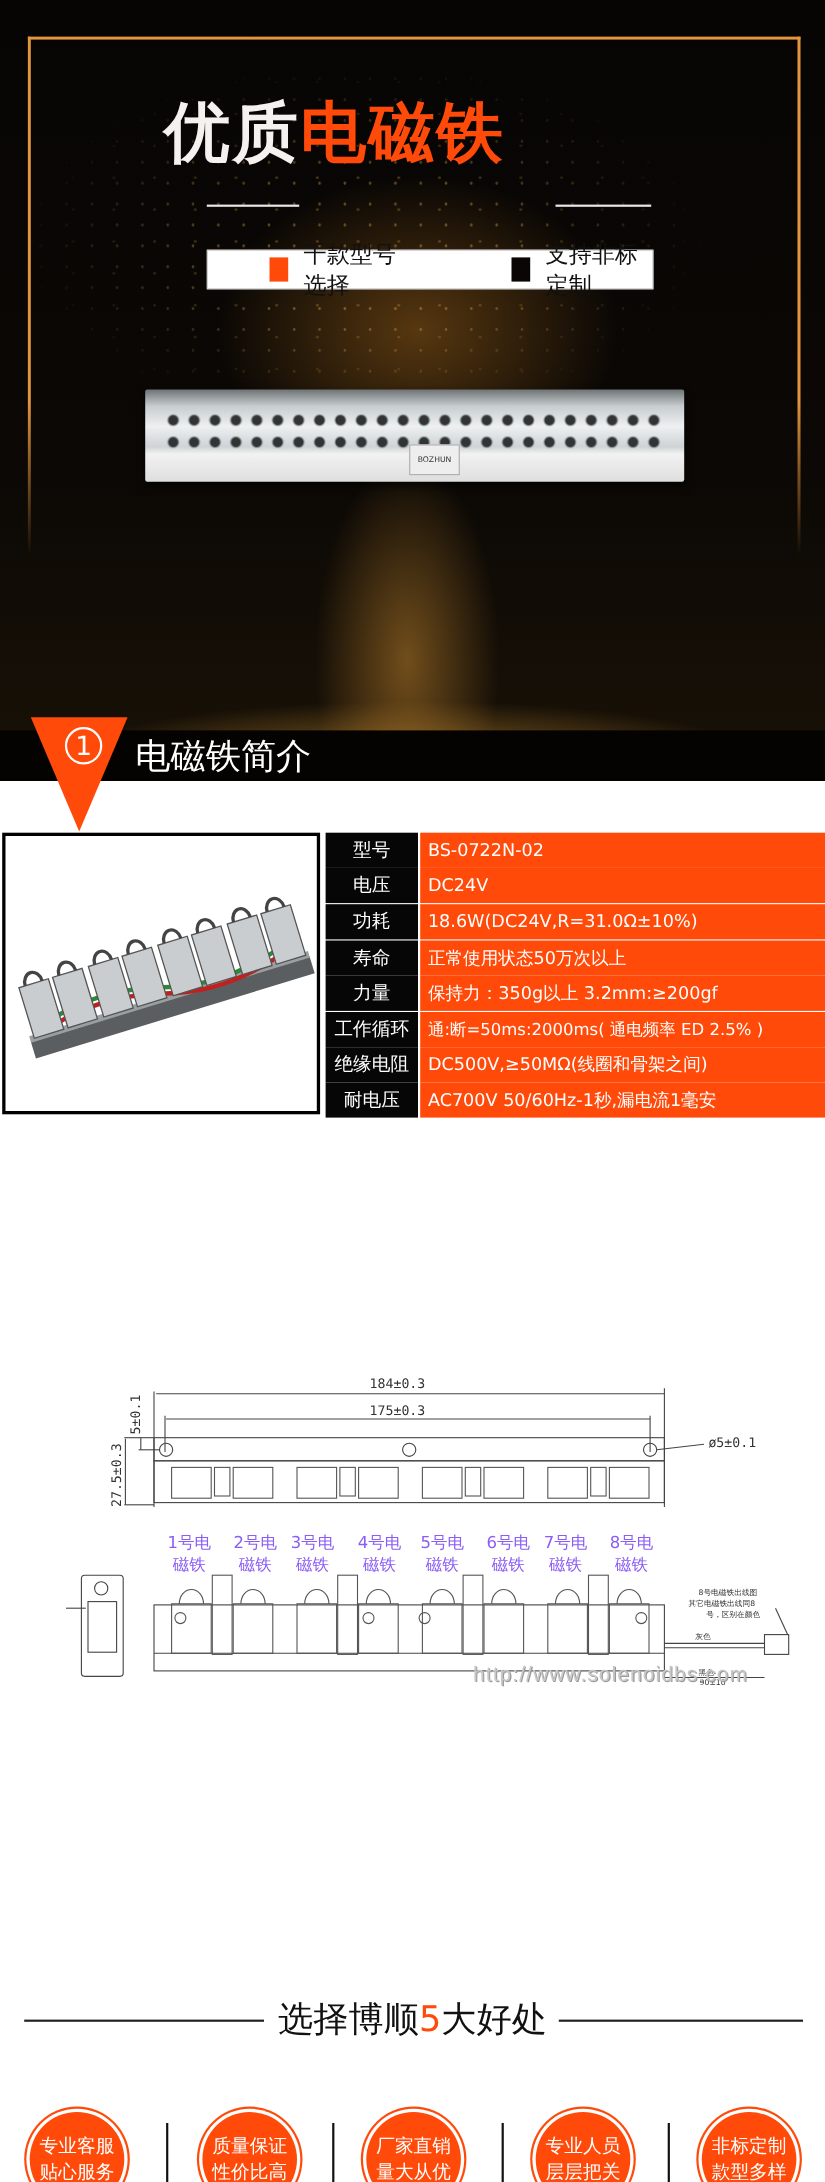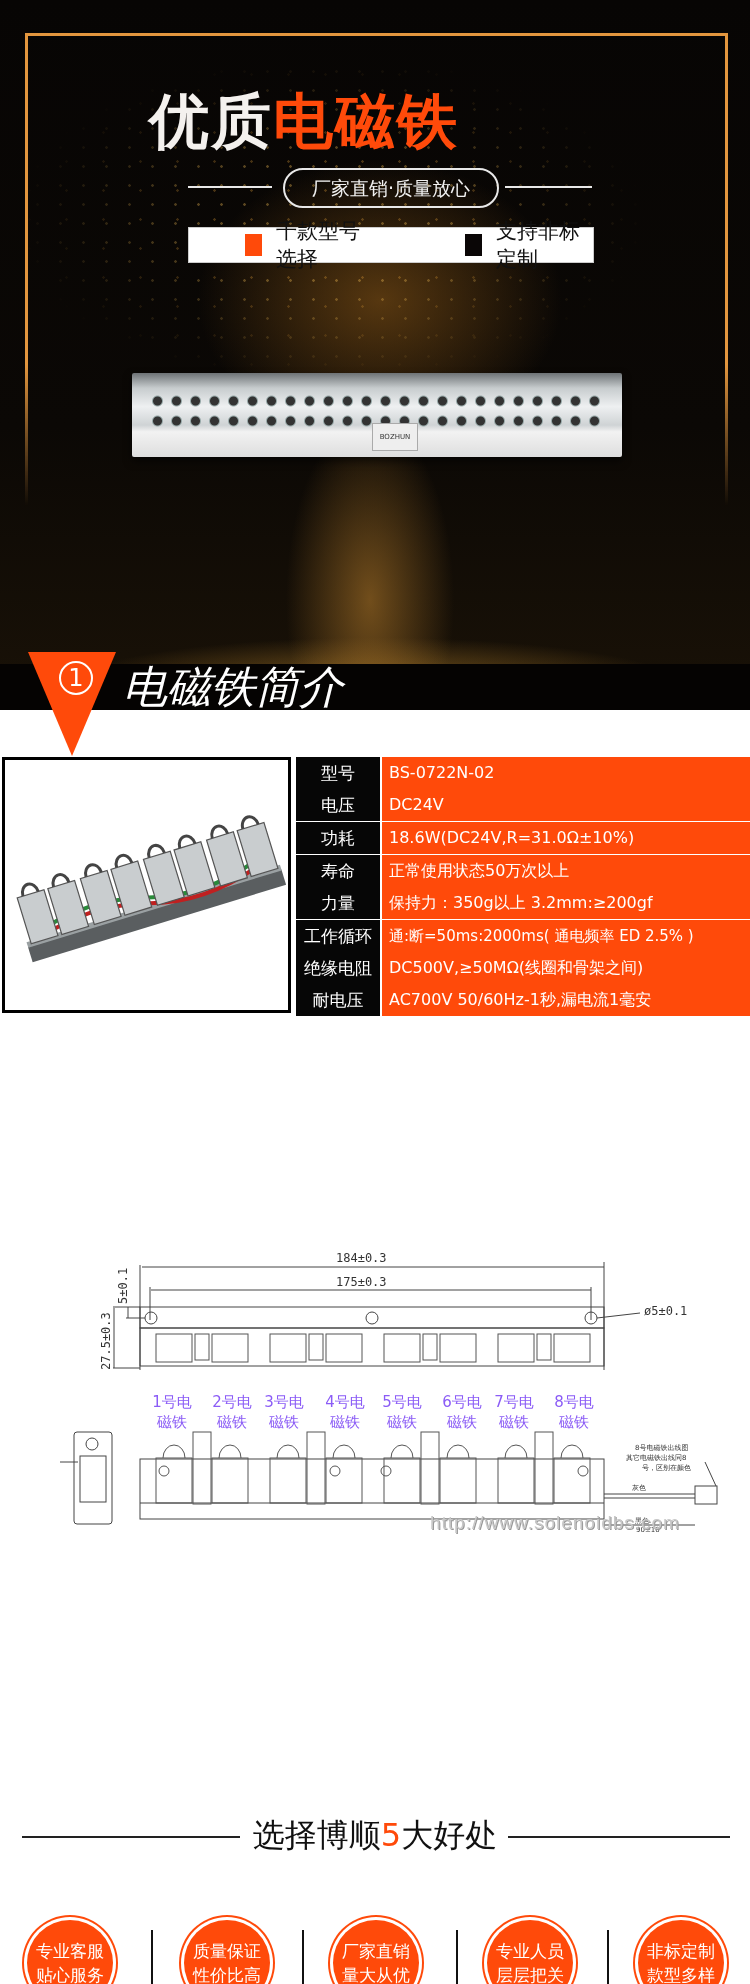--- a/index.html
+++ b/index.html
@@ -19,27 +19,27 @@
             mask-image:radial-gradient(ellipse 420px 220px at 330px 220px,#000 30%,transparent 75%);}
   .frame{left:25px;top:33px;width:697px;height:470px;border:3px solid #e3963e;border-bottom:none;
     -webkit-mask-image:linear-gradient(#000 70%,transparent);mask-image:linear-gradient(#000 70%,transparent);}
   .title{left:0;width:608px;top:86px;text-align:center;font-size:60px;font-weight:bold;letter-spacing:2px;line-height:70px;}
   .title .w{color:#f4f1ee;} .title .o{color:#ff4a0a;}
   .pill-line{top:186px;height:2px;background:#e8e8e8;}
   .pill{left:283px;top:168px;width:212px;height:36px;border:2px solid #e8e8e8;border-radius:20px;color:#f2f2f2;font-size:19px;line-height:36px;text-align:center;}
   .tagbar{left:188px;top:227px;width:404px;height:34px;background:#fff;border:1px solid #ccc;display:flex;align-items:center;}
   .tag{display:flex;align-items:center;font-size:21px;color:#111;padding-left:44px;}
   .sq{width:22px;height:22px;margin:0 14px 0 12px;}
-  .product{left:132px;top:354px;width:490px;height:84px;background:linear-gradient(#6d7275,#c7ccce 18%,#eef0f1 40%,#cfd3d5 62%,#f2f2f2 70%,#dedede 100%);border-radius:2px;box-shadow:0 4px 8px rgba(0,0,0,.6);margin-top:19px;}
+  .product{left:132px;top:354px;width:490px;height:84px;background:linear-gradient(#6d7275,#c7ccce 18%,#eef0f1 40%,#cfd3d5 62%,#f2f2f2 70%,#dedede 100%);border-radius:2px;box-shadow:0 4px 8px rgba(0,0,0,.6);}
   .product .holes{position:absolute;left:16px;right:16px;top:18px;height:40px;background-image:radial-gradient(circle,#333 0 4px,#9aa 5px,transparent 6px);background-size:19px 20px;}
   .product .label{position:absolute;left:240px;top:50px;width:44px;height:26px;background:#eee;border:1px solid #aaa;font-size:7px;color:#333;text-align:center;line-height:26px;}
   .secbar{left:0;top:664px;width:750px;height:46px;background:#050302;}
   .tri{left:28px;top:652px;width:0;height:0;border-left:44px solid transparent;border-right:44px solid transparent;border-top:104px solid #ff4a0a;}
   .circle-num{left:59px;top:661px;width:30px;height:30px;border:2px solid #fff;border-radius:50%;color:#fff;font-size:24px;line-height:30px;text-align:center;}
-  .sectitle{left:123px;top:664px;height:60px;line-height:46px;font-size:44px;color:#fff;font-style:italic;}
+  .sectitle{left:123px;top:664px;height:60px;line-height:46px;font-size:32px;color:#fff;}
   
   .specimg{left:2px;top:757px;width:289px;height:256px;border:3px solid #000;background:#fff;box-sizing:border-box;}
   .spec-row{left:296px;height:32px;display:flex;}
   .spec-k{width:84px;background:#060606;color:#fff;font-size:17px;line-height:32px;text-align:center;white-space:nowrap;}
   .spec-v{width:374px;margin-left:2px;background:#ff4a0a;color:#fff;font-size:16px;line-height:32px;padding-left:7px;box-sizing:border-box;white-space:nowrap;overflow:hidden;}
   .mag{position:absolute;font-size:15px;color:#8b5cf6;line-height:20px;text-align:center;width:60px;}
   .watermark{left:430px;top:1512px;font-family:Liberation Sans, sans-serif;font-size:19px;color:#c8c8c8;text-shadow:1px 1px 0 #999;letter-spacing:1px;}
   
   .ben-title{left:0;width:750px;top:1815px;text-align:center;font-size:32px;color:#111;line-height:40px;}
   .ben-title .five{color:#ff4a0a;}
@@ -51,21 +51,20 @@
 <body>
 
 <div id="hero" class="abs">
   <div class="sparkles"></div>
   <div class="abs frame"></div>
   <div class="abs title">
     <span class="w">优质</span><span class="o">电磁铁</span>
   </div>
   <div class="abs pill-line" style="left:188px;width:84px;"></div>
   <div class="abs pill-line" style="left:505px;width:87px;"></div>
-  <div class="abs pill">厂家直销·质量放心</div>
   <div class="abs tagbar">
     <div class="tag">
       <span class="sq" style="background:#ff4a0a"></span>
       <span>千款型号选择</span>
     </div>
     <div class="tag" style="margin-left:36px">
       <span class="sq" style="background:#0a0606"></span>
       <span>支持非标定制</span>
     </div>
   </div>

